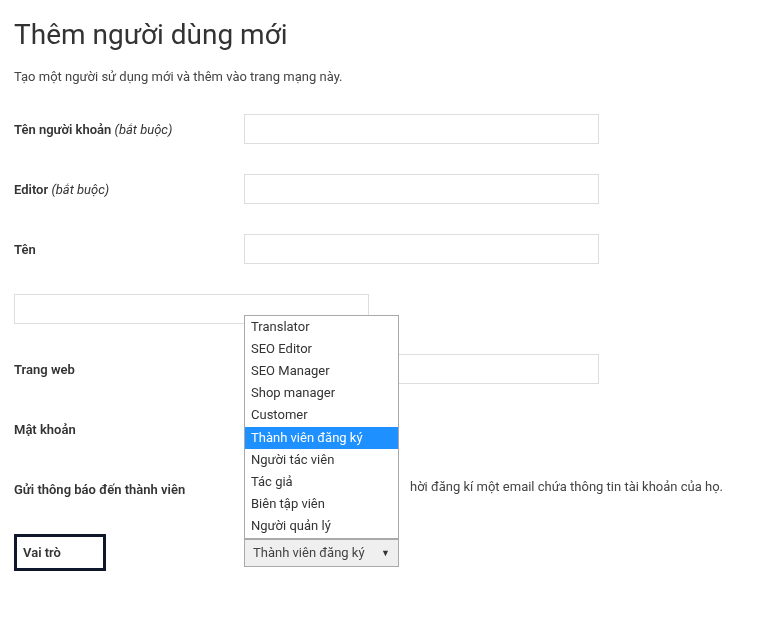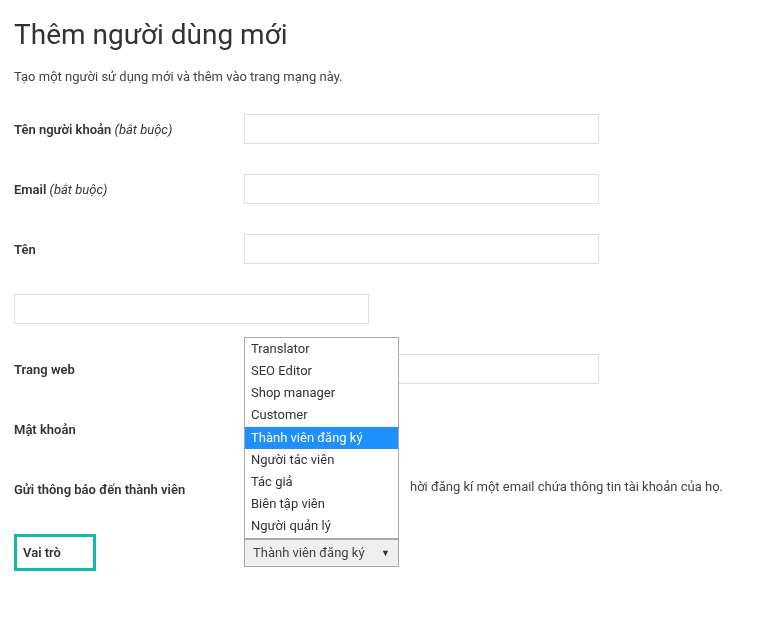--- a/index.html
+++ b/index.html
@@ -89,23 +89,23 @@
       cursor: default;
     }
     .role-select::after {
       content: "▼";
       position: absolute;
       right: 8px;
       font-size: 9px;
       color: #333;
     }
     .highlight-box {
-      border: 3px solid #14b8a6;
+      border: 3px solid #0f172a;
       padding: 8px 6px;
-      width: 82px;
+      width: 92px;
       display: inline-block;
     }
     .row-vaitro .form-label {
       width: 230px;
     }
     .submit-btn {
       background: #0085ba;
       color: #fff;
       border: 1px solid #0073aa;
       border-radius: 3px;
@@ -137,21 +137,21 @@
 
 <div class="form-row">
   <label class="form-label">
     <span>Tên người khoản </span><span class="required">(bắt buộc)</span>
   </label>
   <input type="text" class="text-input" style="">
 </div>
 
 <div class="form-row">
   <label class="form-label">
-    <span>Email </span><span class="required">(bắt buộc)</span>
+    <span>Editor </span><span class="required">(bắt buộc)</span>
   </label>
   <input type="text" class="text-input" style="">
 </div>
 
 <div class="form-row">
   <label class="form-label">Tên</label>
   <input type="text" class="text-input" style="">
 </div>
 
 <div class="form-row">
@@ -176,20 +176,21 @@
   <div class="form-label" style="width:230px;">
     <span class="highlight-box">
       <span>Vai trò</span>
     </span>
   </div>
   <div class="form-control-area">
     <div class="dropdown-wrap">
       <div class="dropdown-listbox" id="role-listbox">
           <div class="dropdown-option">Translator</div>
           <div class="dropdown-option">SEO Editor</div>
+          <div class="dropdown-option">SEO Manager</div>
           <div class="dropdown-option">Shop manager</div>
           <div class="dropdown-option">Customer</div>
           <div class="dropdown-option selected">Thành viên đăng ký</div>
           <div class="dropdown-option">Người tác viên</div>
           <div class="dropdown-option">Tác giả</div>
           <div class="dropdown-option">Biên tập viên</div>
           <div class="dropdown-option">Người quản lý</div>
         </div>
       <div class="role-select">
         <span>Thành viên đăng ký</span>

